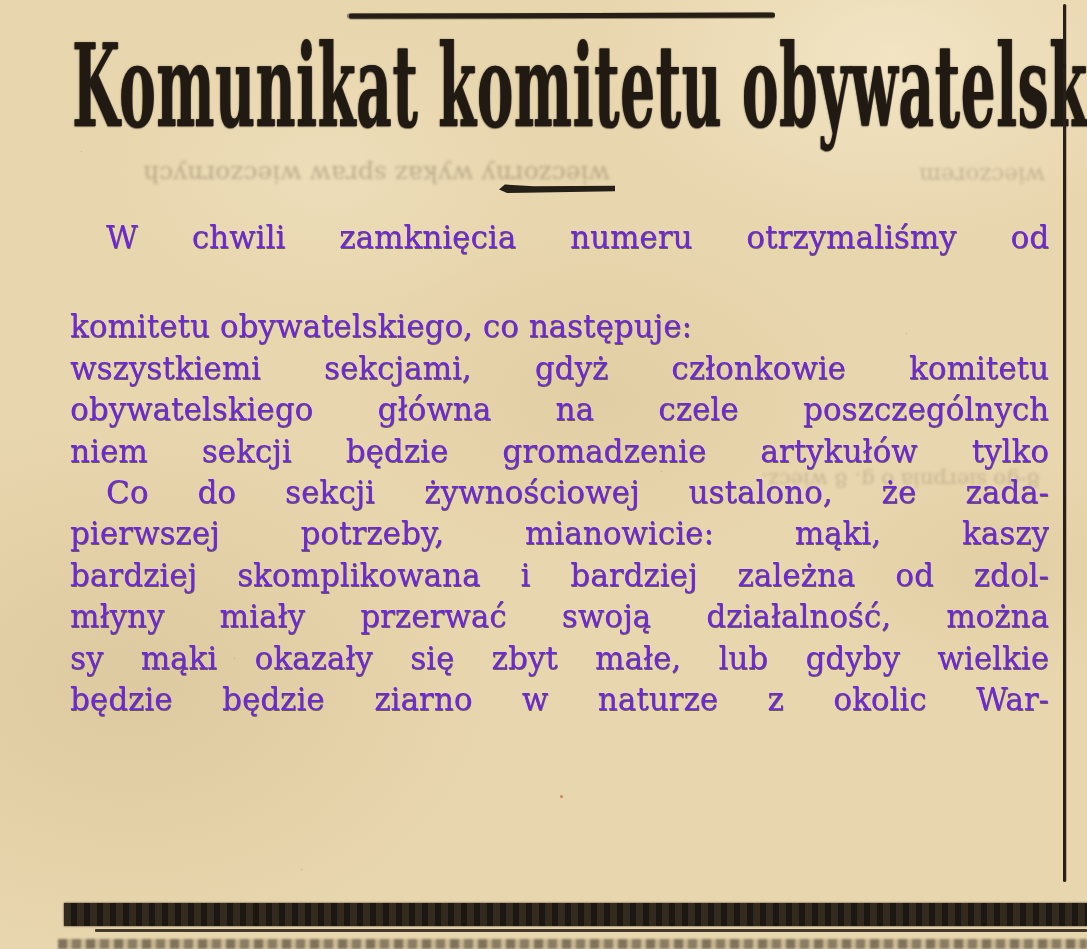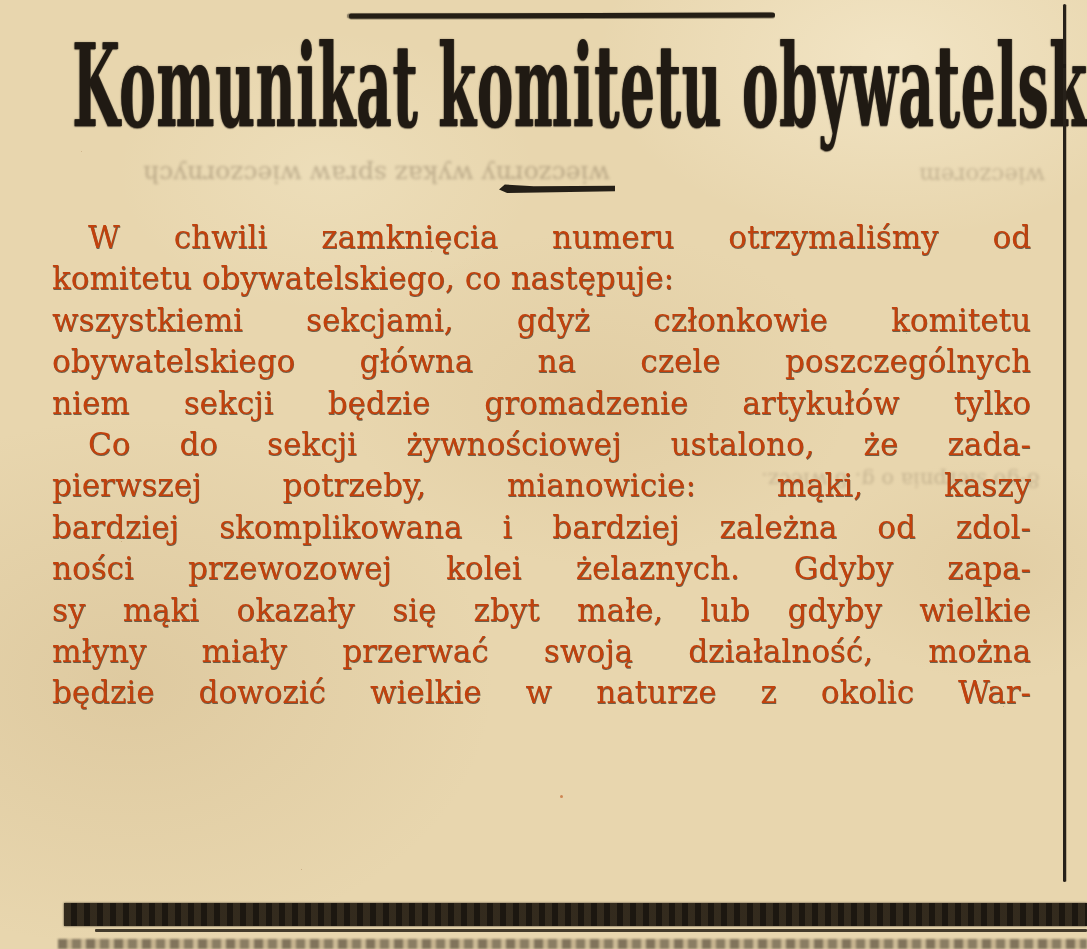--- a/index.html
+++ b/index.html
@@ -55,27 +55,27 @@
   }
   .ghost-a { left: 70px;  top: 160px; width: 540px; font-size: 25px; opacity: 0.42; }
   .ghost-b { left: 880px; top: 163px; width: 165px; font-size: 23px; opacity: 0.34; }
   .ghost-c { left: 650px; top: 468px; width: 390px; font-size: 21px; opacity: 0.30; }
   .divider-short {
     position: absolute; left: 499px; top: 184px; width: 116px; height: 9px;
     background: #241f17;
     clip-path: polygon(0 60%, 5% 5%, 30% 25%, 100% 20%, 100% 80%, 35% 95%, 7% 100%);
   }
   .article {
-    position: absolute; left: 52px; top: 217px; width: 979px;
-    font-size: 31px; line-height: 41.4px; color: #c2410c;
+    position: absolute; left: 70px; top: 217px; width: 979px;
+    font-size: 31px; line-height: 41.4px; color: #6d28d9;
     text-shadow: 0.5px 0.5px 0.6px rgba(42,36,25,0.65);
   }
   .line { text-align: justify; text-align-last: justify; height: 41.4px; overflow: hidden; }
   .line.l-indent { padding-left: 36px; }
-  .line.l-end { text-align: left; text-align-last: left; }
+  .line.l-end { text-align: left; text-align-last: left; margin-top: 48px; }
   .v-rule {
     position: absolute; left: 1063px; top: 4px; width: 3px; height: 878px;
     background: linear-gradient(#27211a 0 60px, #1f1a14 60px 64px, #27211a 64px 100%);
     border-radius: 2px;
     box-shadow: 0.5px 0 0.5px rgba(39,33,26,0.5);
   }
   .bar-thick {
     position: absolute; left: 64px; top: 903px; width: 1023px; height: 23px;
     background:
       repeating-linear-gradient(90deg, rgba(95,80,55,0.35) 0 7px, rgba(0,0,0,0) 7px 13px),
@@ -112,22 +112,21 @@
 
 <div class="article">
   <div class="line l-indent">W chwili zamknięcia numeru otrzymaliśmy od</div>
   <div class="line l-end">komitetu obywatelskiego, co następuje:</div>
   <div class="line">wszystkiemi sekcjami, gdyż członkowie komitetu</div>
   <div class="line">obywatelskiego główna na czele poszczególnych</div>
   <div class="line">niem sekcji będzie gromadzenie artykułów tylko</div>
   <div class="line l-indent">Co do sekcji żywnościowej ustalono, że zada-</div>
   <div class="line">pierwszej potrzeby, mianowicie: mąki, kaszy</div>
   <div class="line">bardziej skomplikowana i bardziej zależna od zdol-</div>
-  <div class="line">ności przewozowej kolei żelaznych. Gdyby zapa-</div>
+  <div class="line">młyny miały przerwać swoją działalność, można</div>
   <div class="line">sy mąki okazały się zbyt małe, lub gdyby wielkie</div>
-  <div class="line">młyny miały przerwać swoją działalność, można</div>
-  <div class="line">będzie dowozić wielkie w naturze z okolic War-</div>
+  <div class="line">będzie będzie ziarno w naturze z okolic War-</div>
 </div>
 
 <div class="v-rule"></div>
 <div class="bar-thick"></div>
 <div class="rule-thin"></div>
 <div class="bottom-strip"></div>
 
 </body></html>

